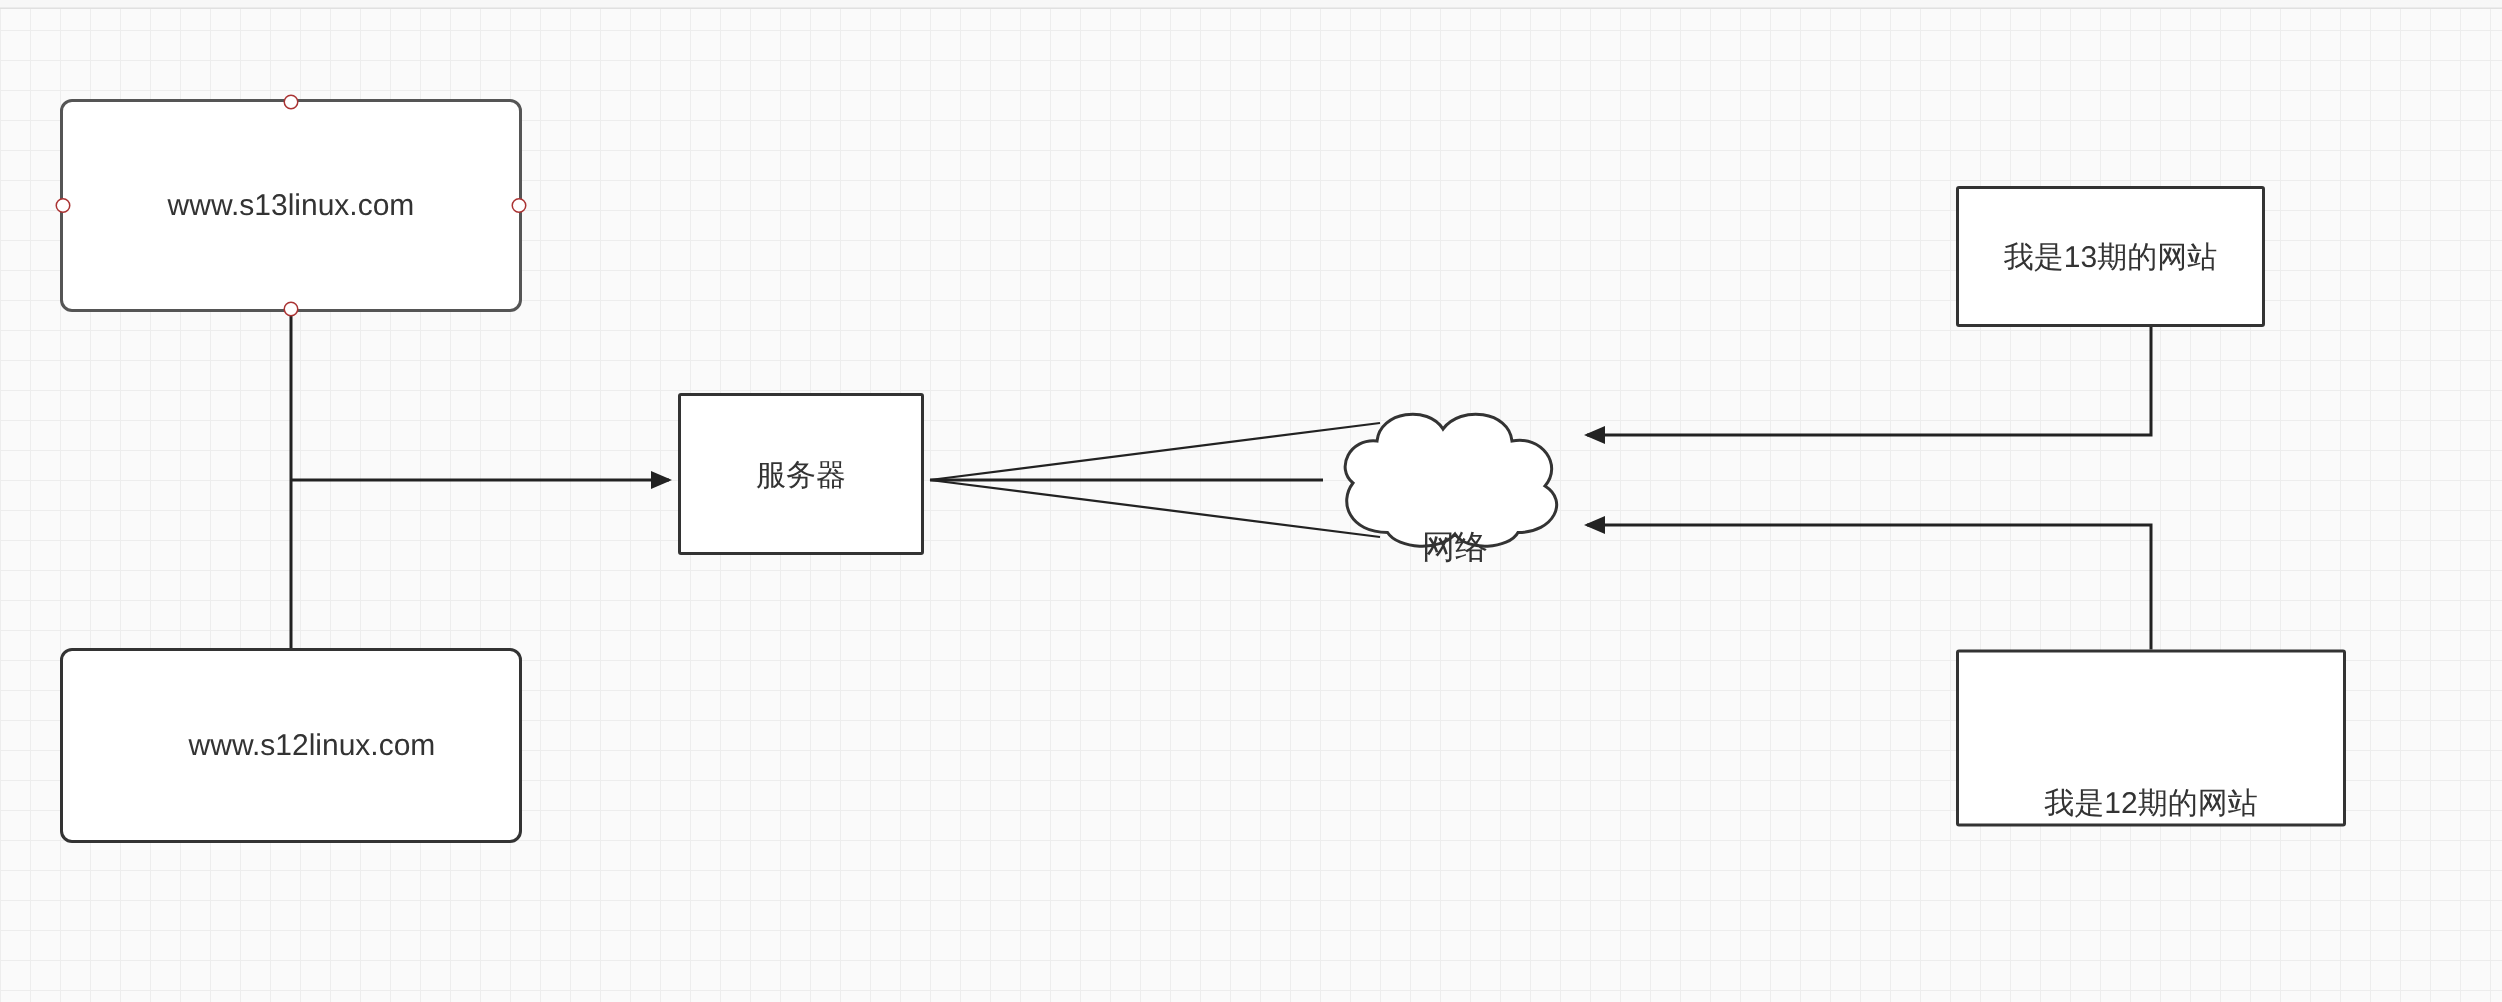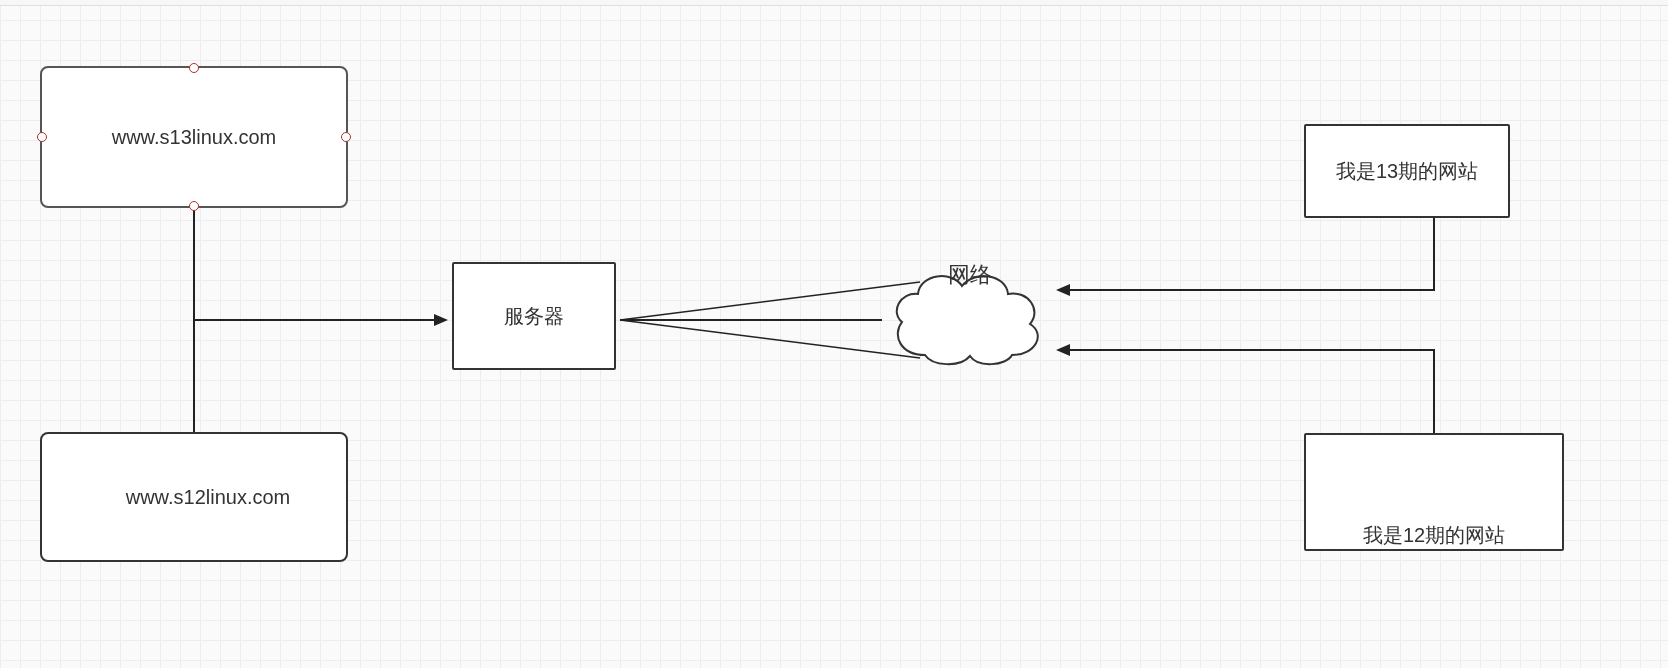--- a/index.html
+++ b/index.html
@@ -39,21 +39,21 @@
       width: 10px;
       height: 10px;
       background: #fff;
       border: 1.5px solid #a33;
       border-radius: 50%;
       transform: translate(-50%, -50%);
     }
     .cloud {
       position: absolute;
       display: flex;
-      align-items: flex-start;
+      align-items: flex-end;
       justify-content: center;
       font-size: 22px;
       color: #333;
     }
     svg.connector {
       position: absolute;
       inset: 0;
       width: 1668px;
       height: 668px;
       pointer-events: none;

